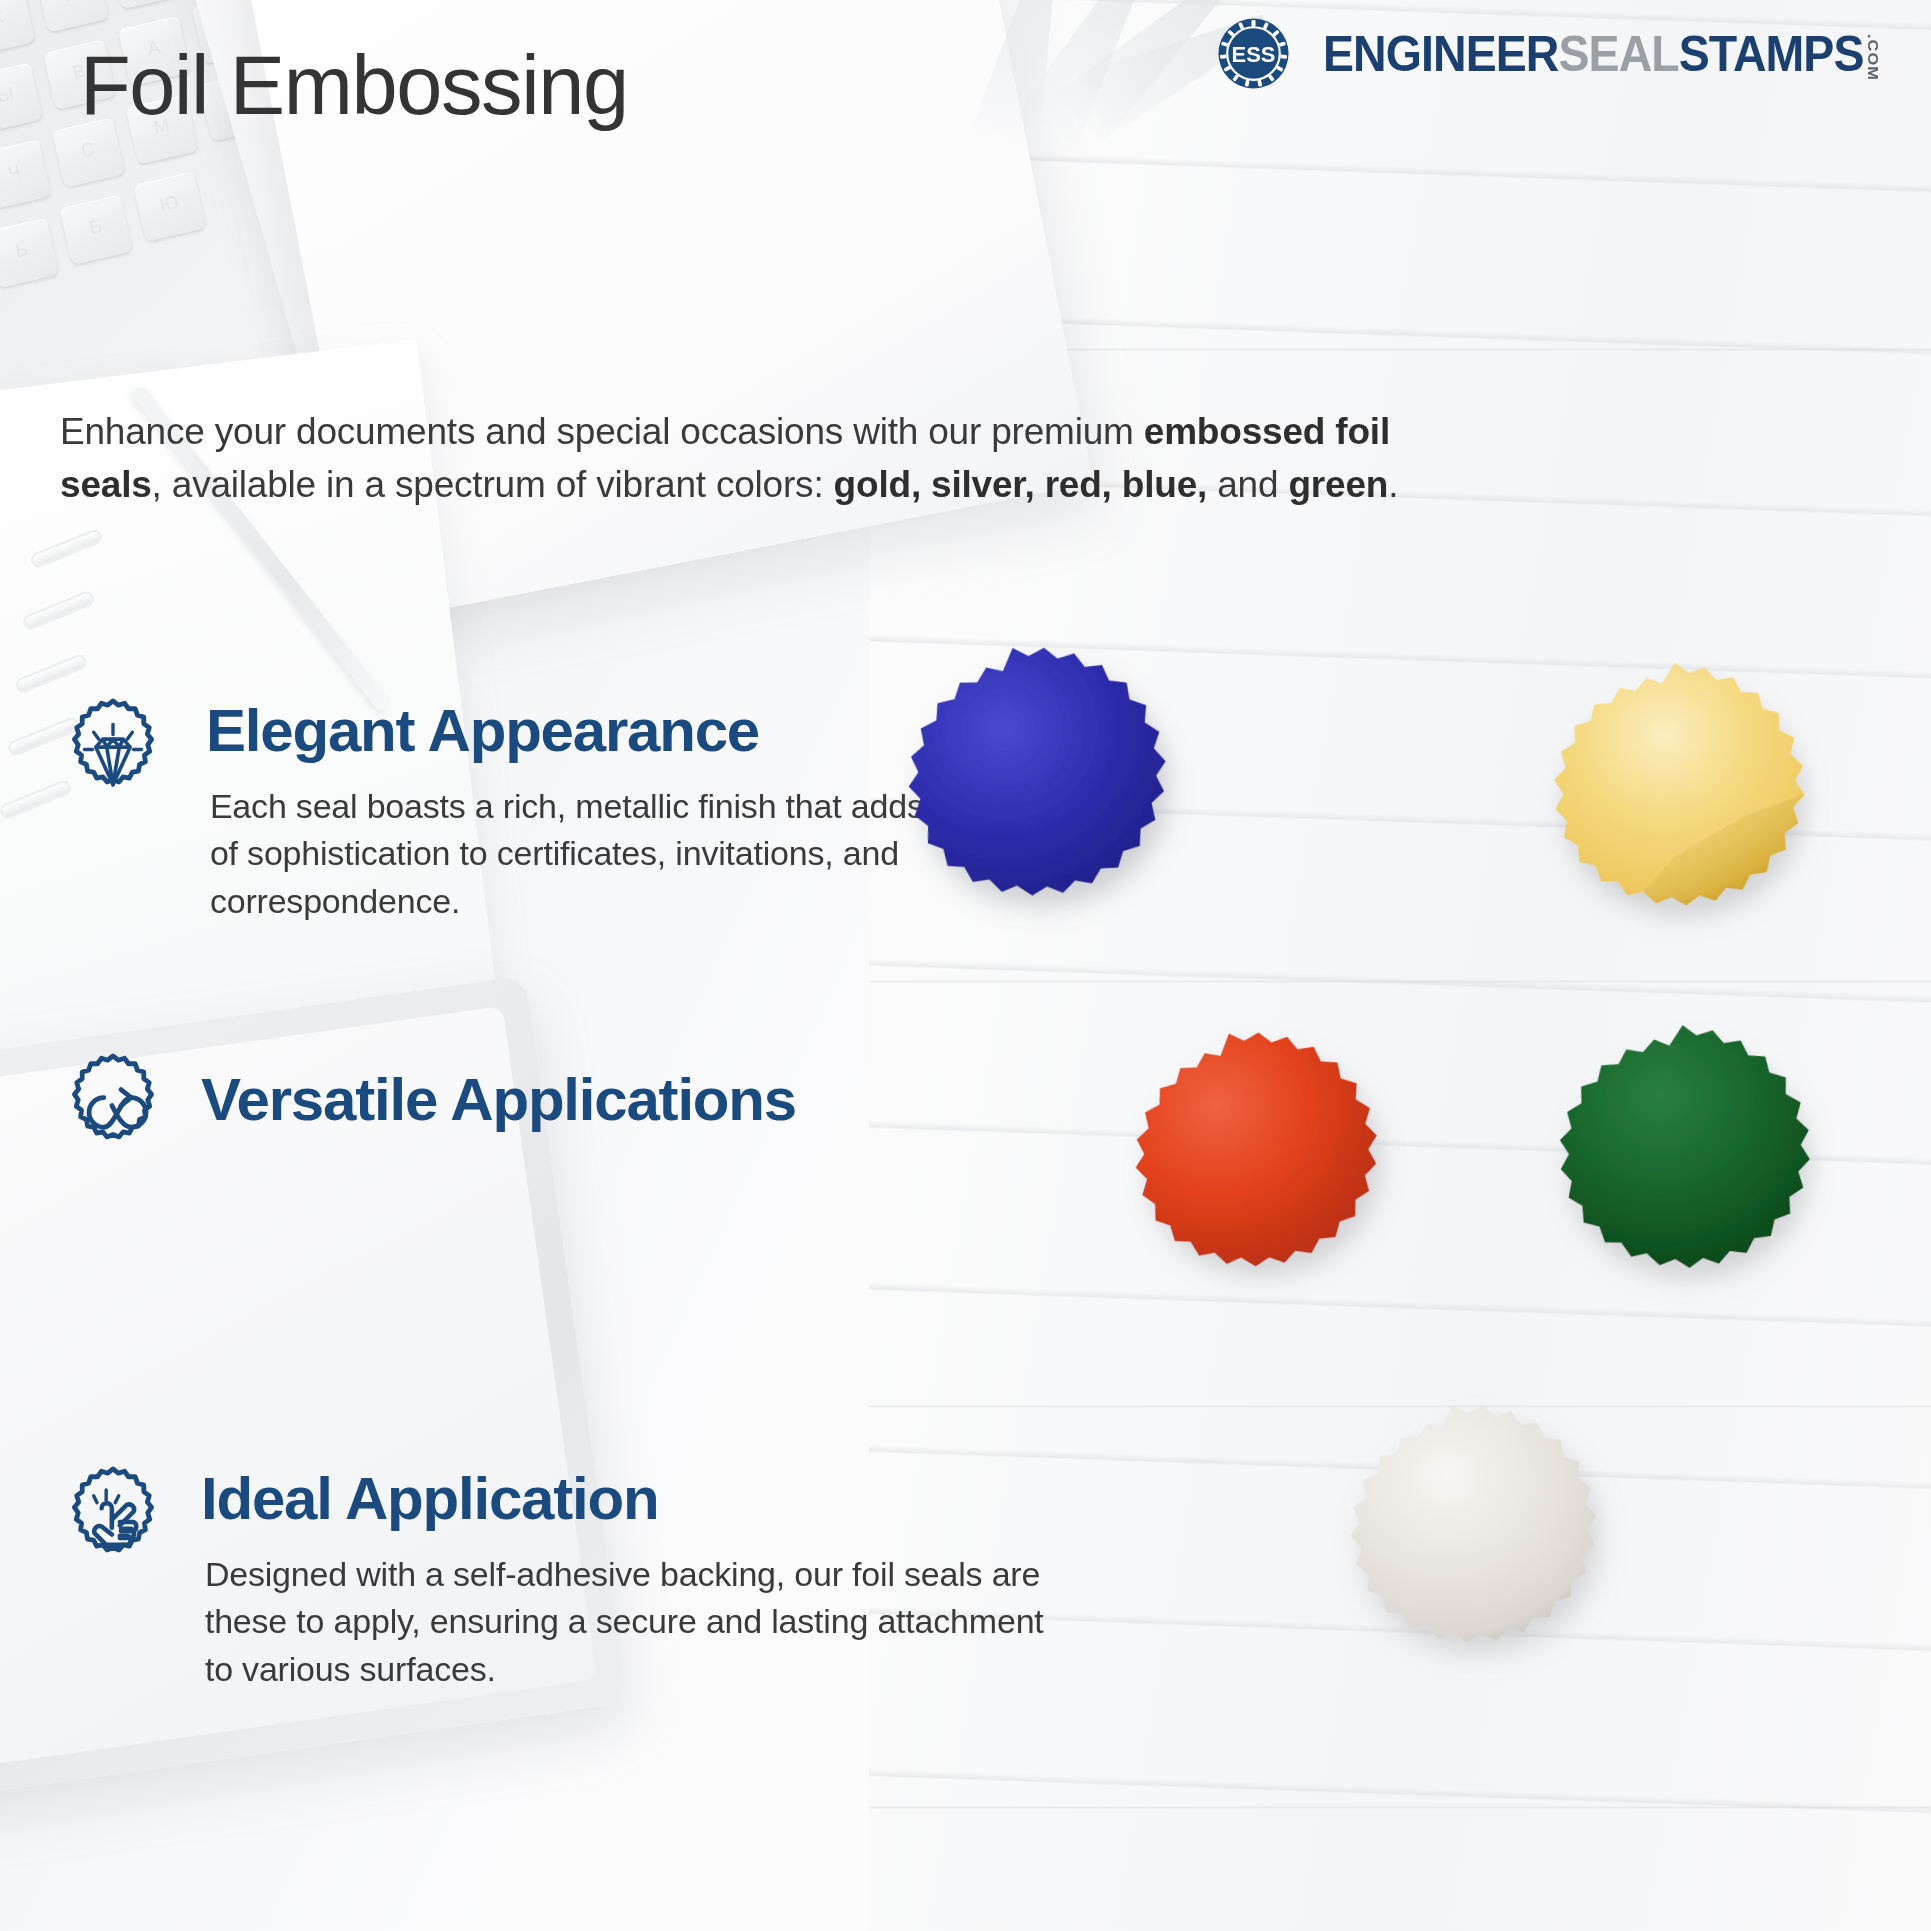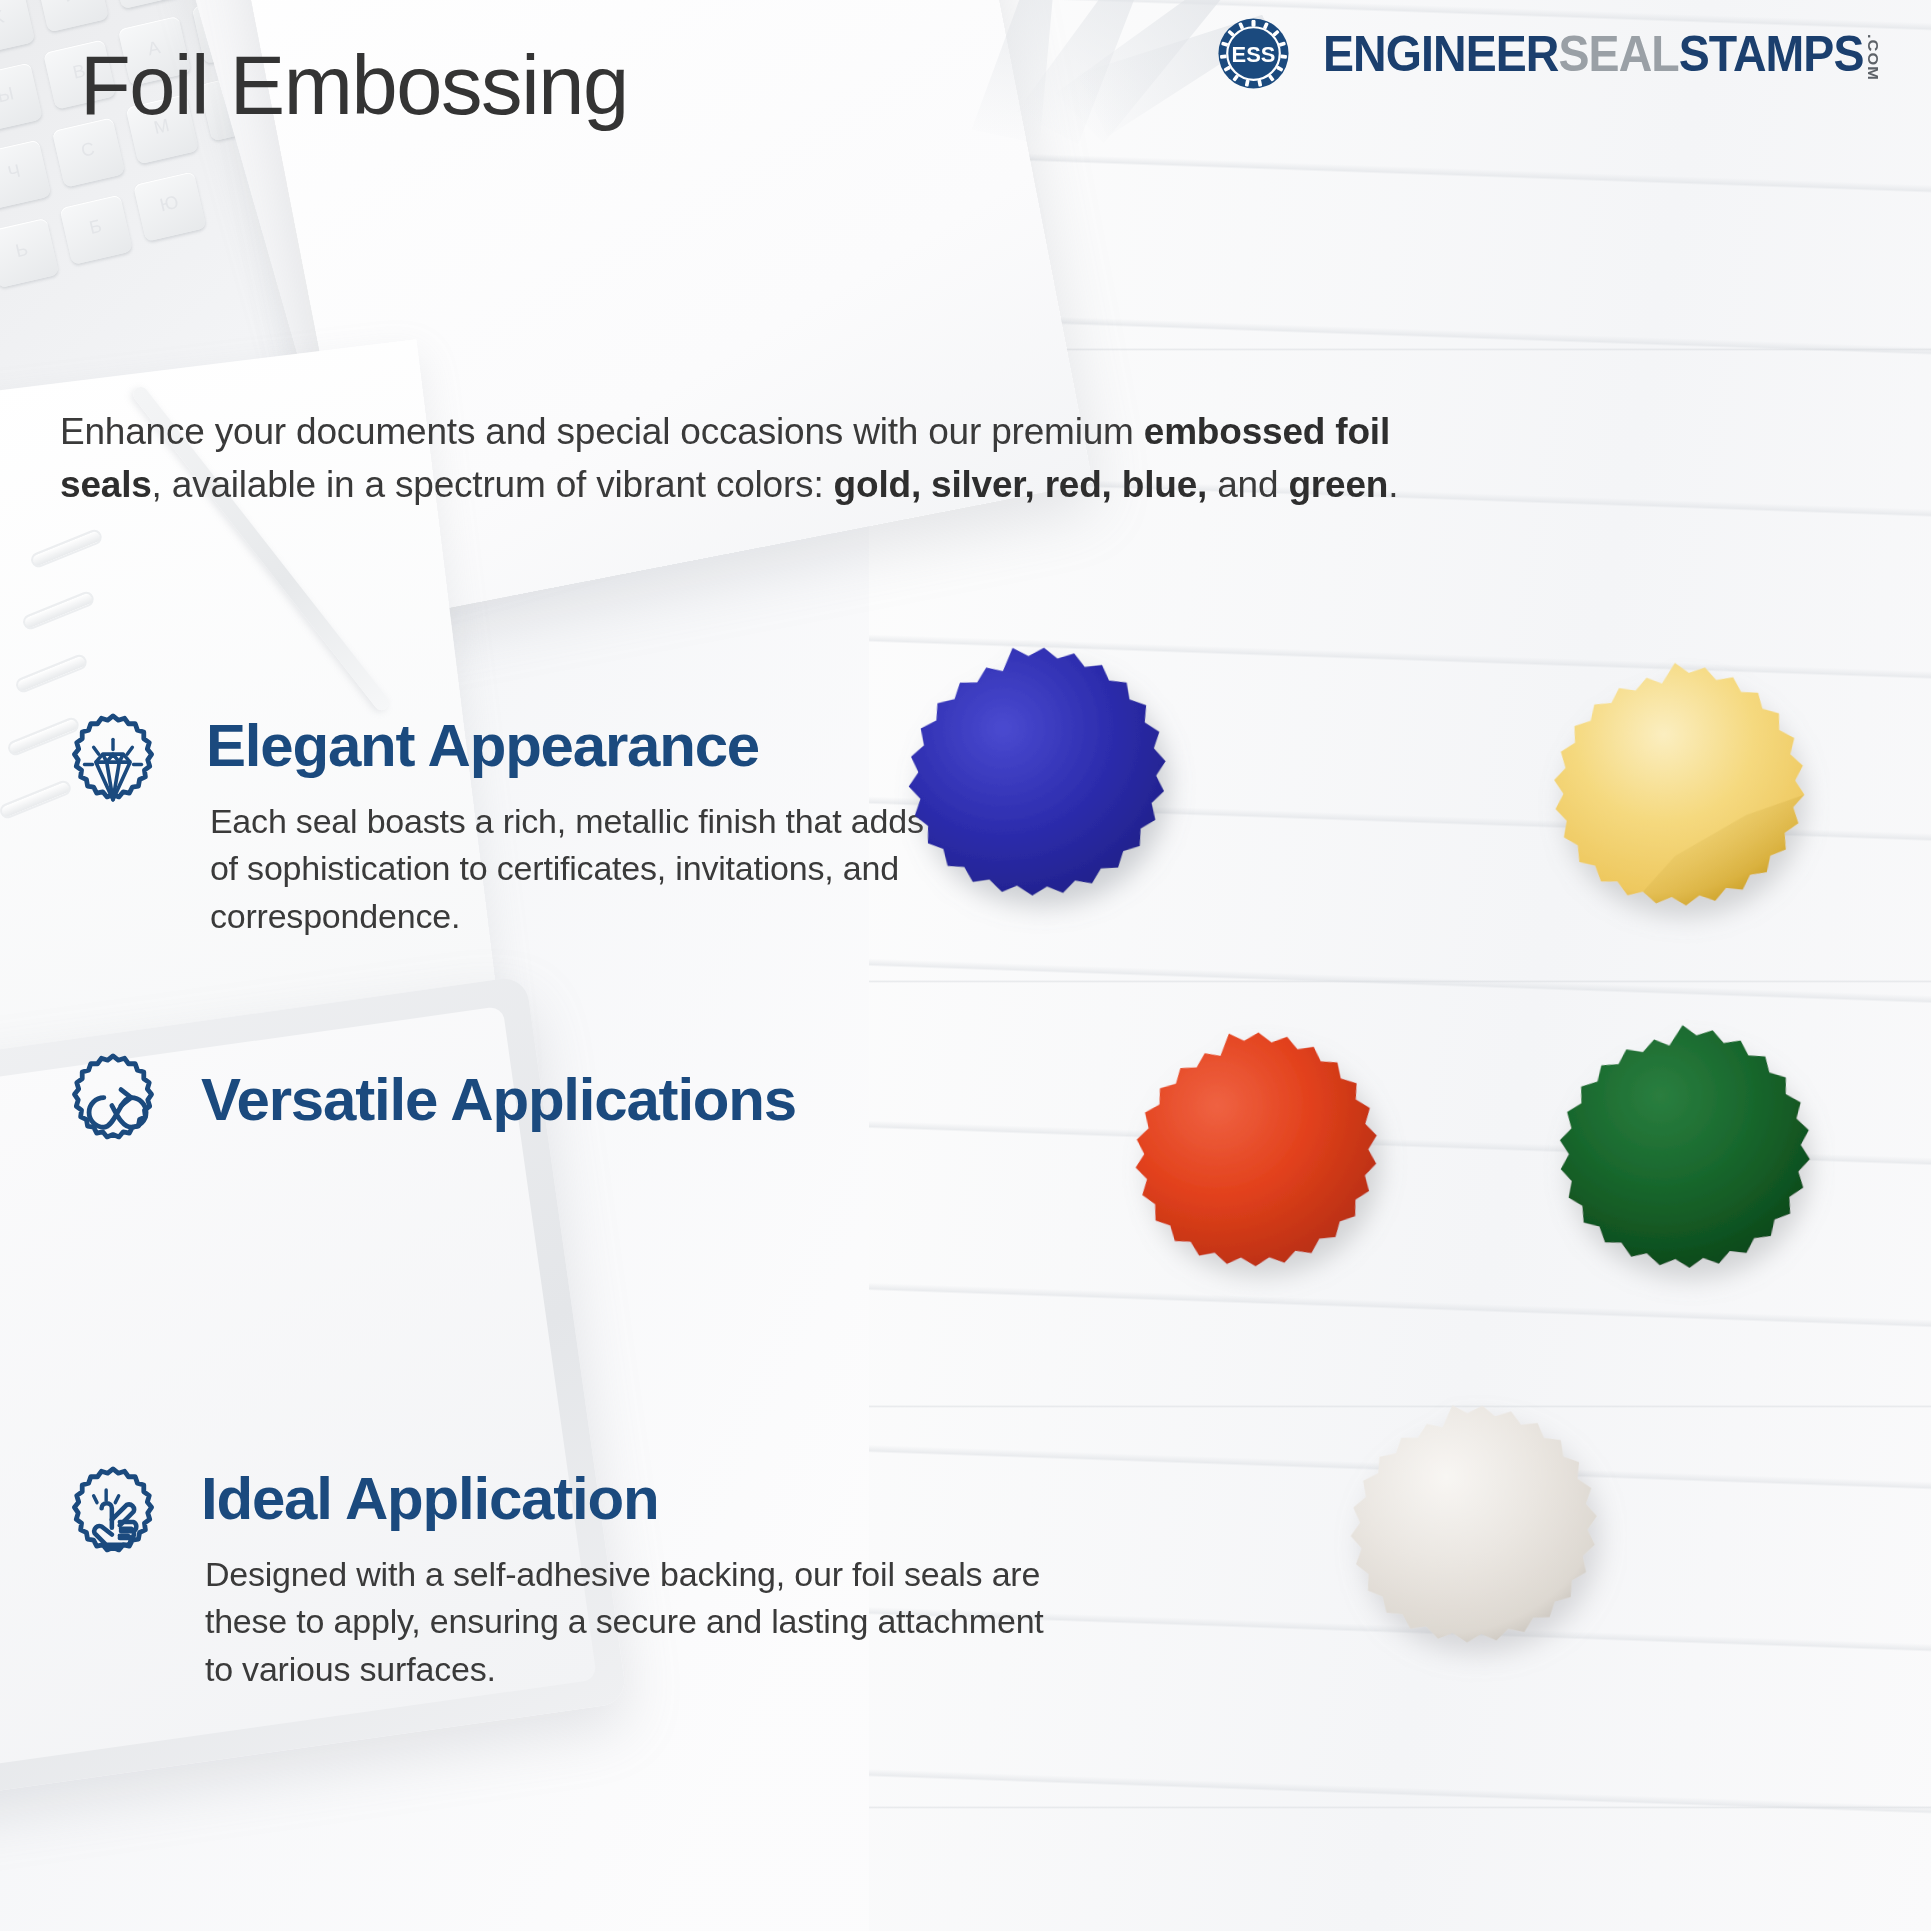--- a/index.html
+++ b/index.html
@@ -146,21 +146,21 @@
   
   .subtitle {
     position:absolute; left:60px; top:406px; width:1371px;
     font-size:37px; font-weight:300; color:#3a3a3a;
     line-height:1.42; letter-spacing:-0.2px;
   }
   .subtitle b { font-weight:bold; color:#2e2e2e; }
 
   
   .feature { position:absolute; left:56px; display:flex; gap:31px; }
-  .f1 { top:708px;gap:36px; }
+  .f1 { top:693px;gap:36px; }
   .f2 { top:1048px;align-items:center; }
   .f3 { top:1461px; }
 
   .badge { width:114px; height:114px; flex:0 0 auto; margin-top:3.9px; }
 
   .f-body { width: 850px; padding-top: 5.8px; }
   .f-title {
     font-size:60px; font-weight:bold; color:#1b4a7e;
     letter-spacing:-1.2px; line-height:1.05; margin-bottom:21px;
   }

